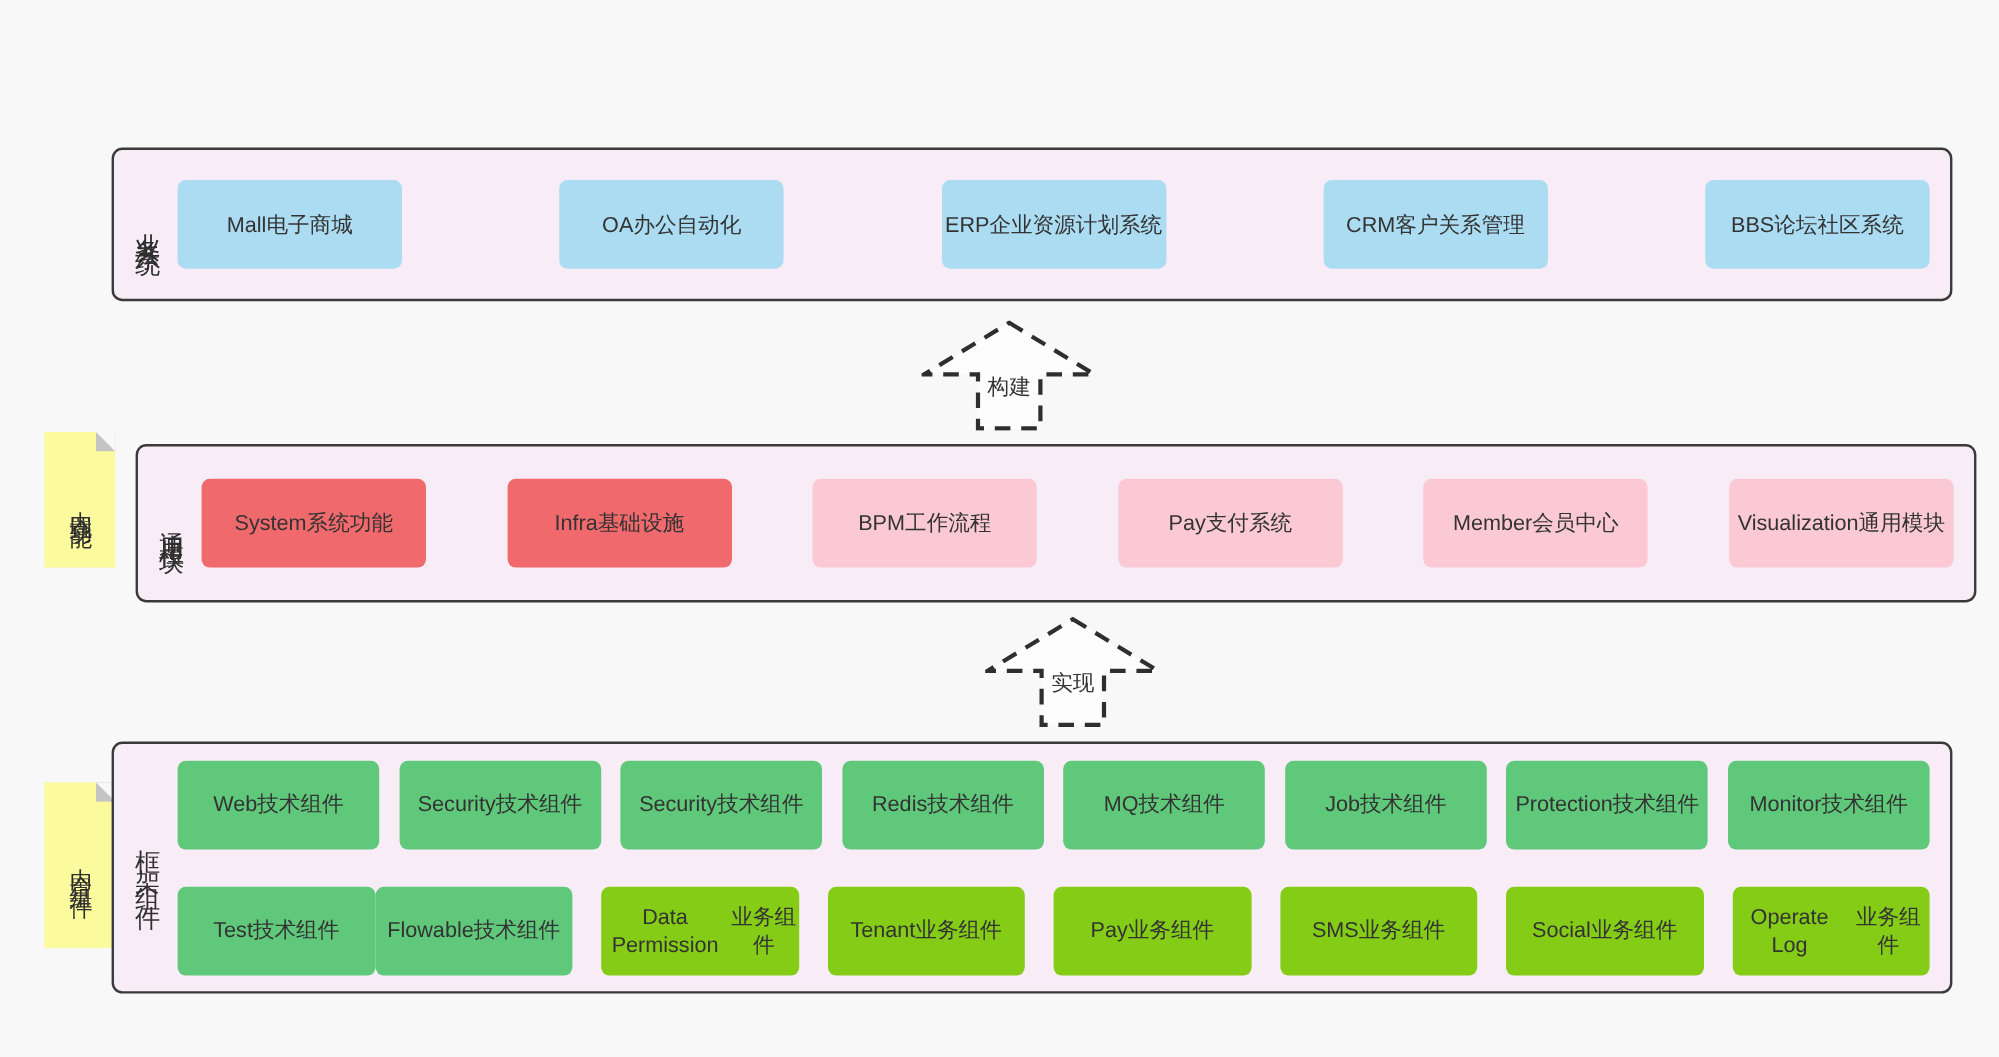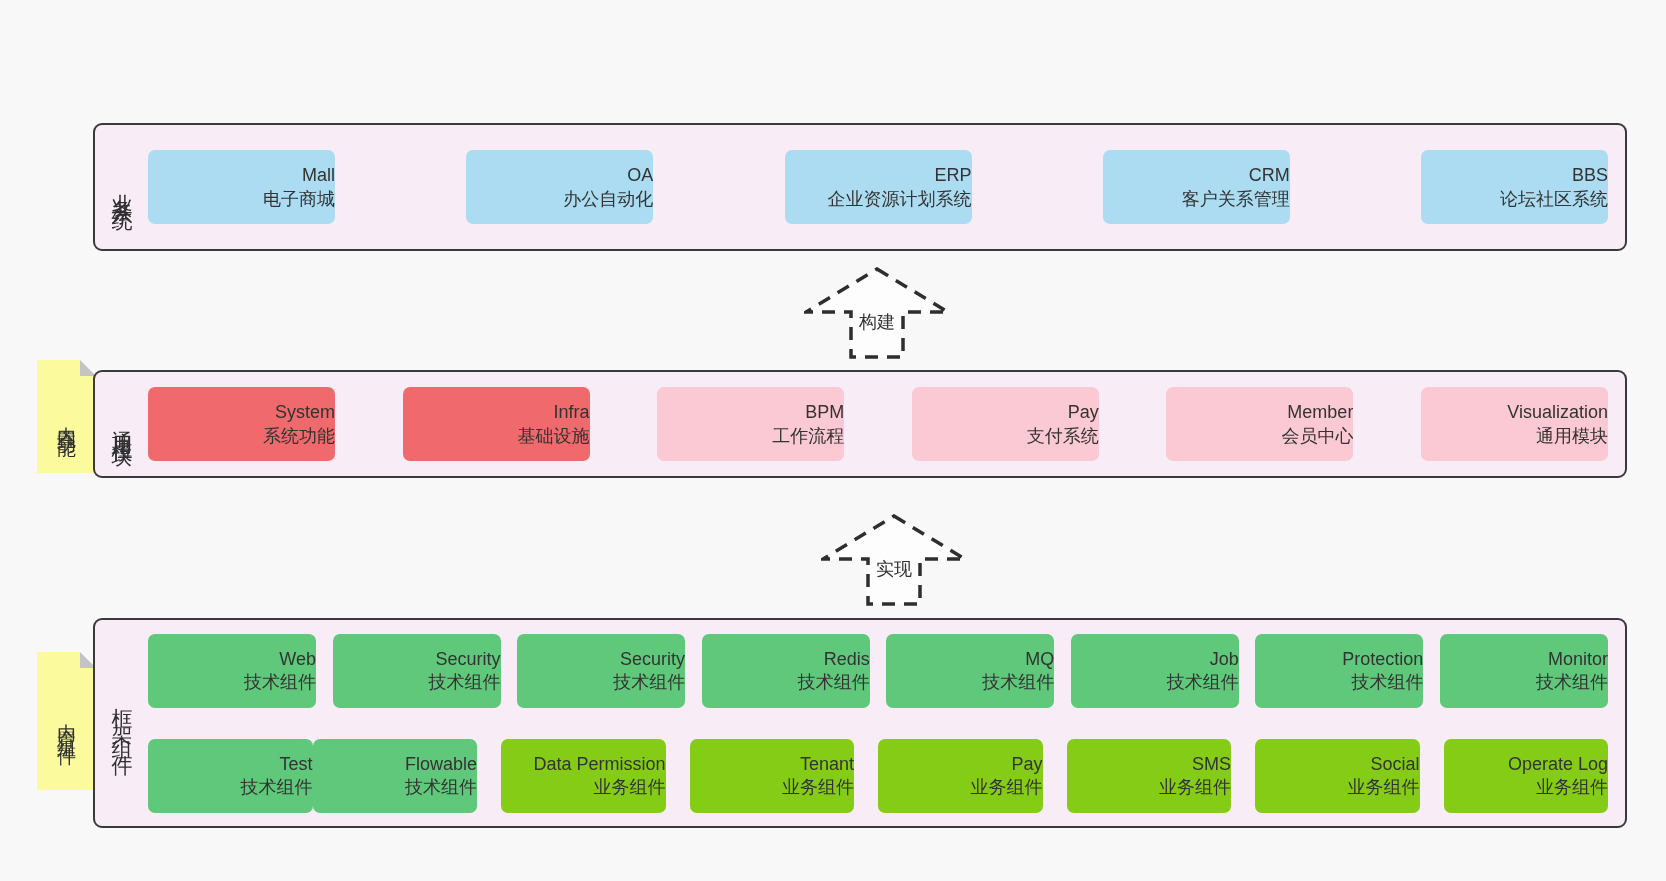--- a/index.html
+++ b/index.html
@@ -17,21 +17,21 @@
   .layer {
     position: absolute;
     left: 93px;
     width: 1534px;
     background: #f8edf6;
     border: 2px solid #3a3a3a;
     border-radius: 9px;
     z-index: 2;
   }
   #layer-business   { top: 123px; height: 128px; }
-  #layer-modules    { top: 370px; height: 108px; }
+  #layer-modules    { top: 370px; height: 132px; margin-left: 20px; }
   #layer-components { top: 618px; height: 210px; }
 
   
   .vlabel {
     position: absolute;
     left: 13px;
     top: 50%;
     transform: translateY(-50%);
     writing-mode: vertical-rl;
     text-orientation: upright;
@@ -52,39 +52,38 @@
     display: flex;
     flex-direction: column;
     justify-content: center;
     gap: 31px;
   }
   .row { display: flex; justify-content: space-between; }
   .box {
     height: 74px;
     border-radius: 7px;
     display: flex;
-    flex-direction: column;
-    align-items: flex-end;
+    align-items: center;
     justify-content: center;
     text-align: center;
     font-size: 18px;
     line-height: 24px;
     overflow: hidden;
   }
   .row-6 .box { width: 187px; }
   .row-8 .box { width: 168px; line-height: 23px; }
   .v-blue       { background: #abdcf2; }
   .v-red        { background: #f0696c; }
   .v-pink       { background: #fbc9d3; }
   .v-green      { background: #5fc87a; }
   .v-lightgreen { background: #84cc16; margin-left: 24px; }
 
   
   .arrow { position: absolute; width: 146px; height: 92px; z-index: 1; }
-  #arrow-build     { left: 804px; top: 267px; }
+  #arrow-build     { left: 768px; top: 267px; }
   #arrow-implement { left: 821px; top: 514px; }
   .arrow svg { position: absolute; inset: 0; }
   .arrow-label {
     position: absolute;
     left: 50%;
     top: 43px;
     transform: translateX(-50%);
     background: #fdfdfd;
     padding: 0 3px;
     font-size: 18px;

